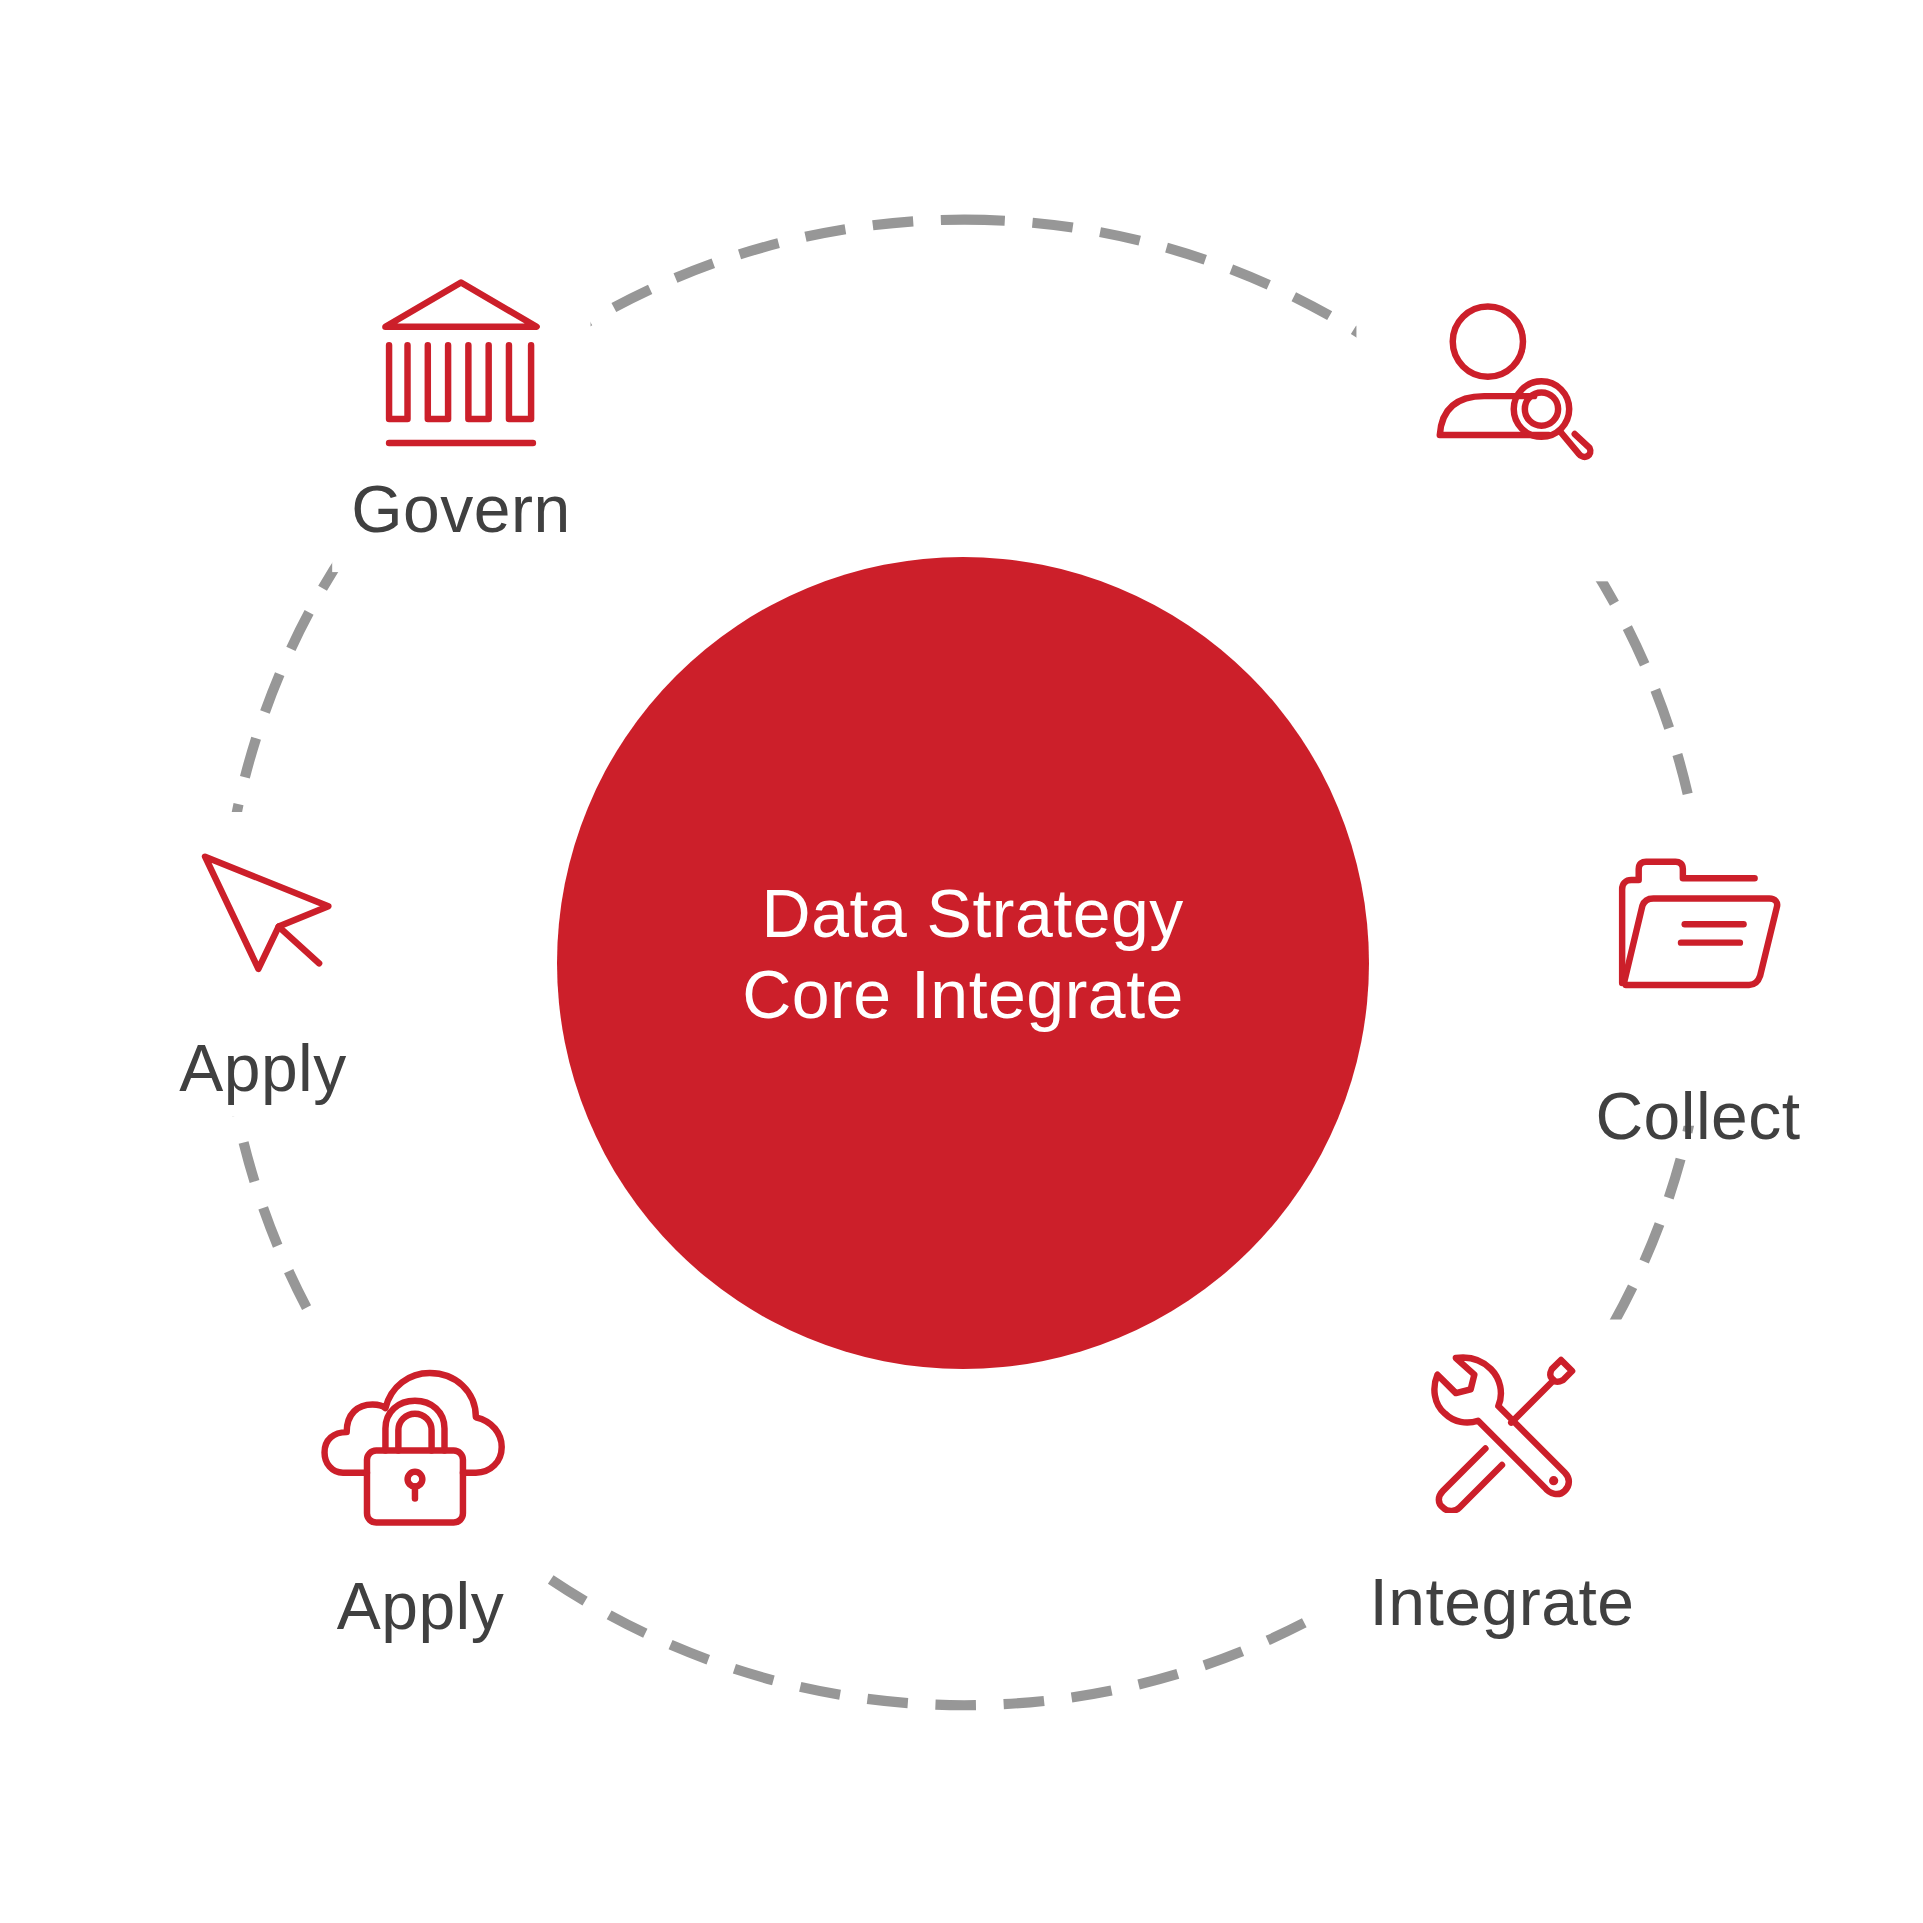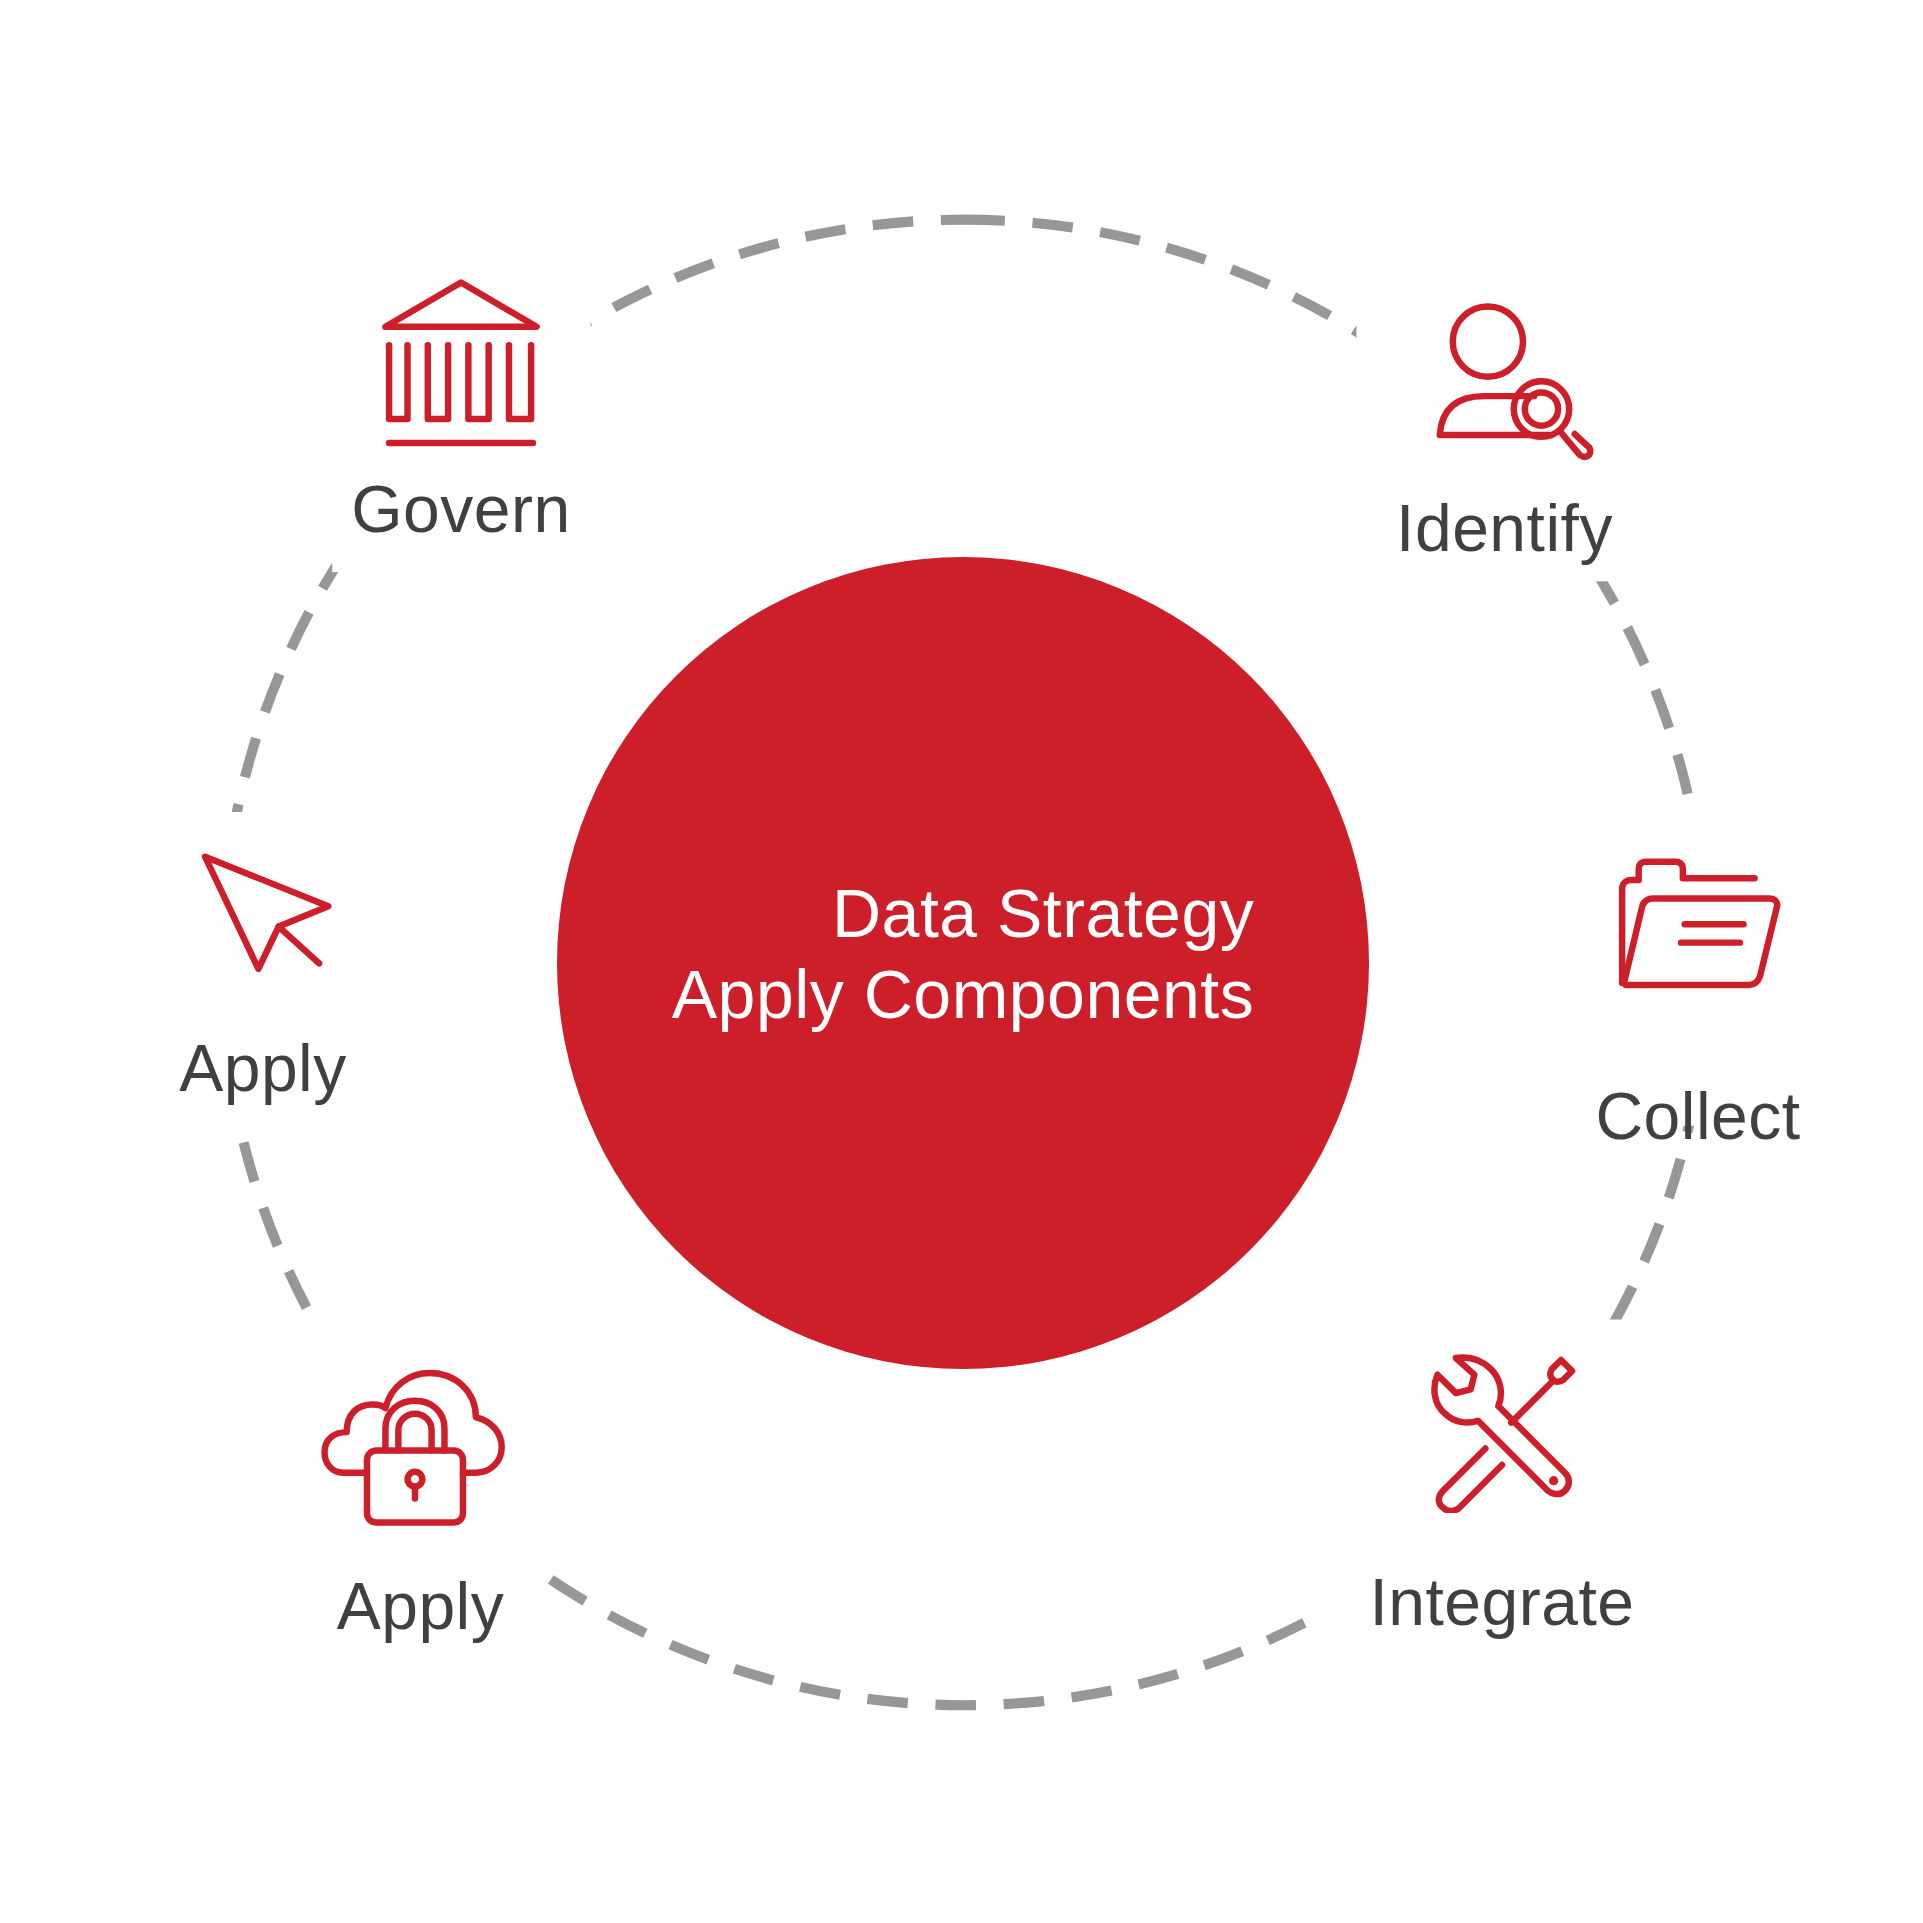--- a/index.html
+++ b/index.html
@@ -35,42 +35,41 @@
     <rect x="1700" y="880" width="280" height="340"></rect>
     <rect x="1420" y="1430" width="340" height="350"></rect>
     <rect x="330" y="1440" width="250" height="350"></rect>
     <rect x="170" y="880" width="230" height="330"></rect>
   </g>
 </svg>
 
 <div class="center-circle">
   <div class="center-title">
     <span>Data Strategy</span>
-    <span>Apply Components</span>
+    <span>Core Integrate</span>
   </div>
 </div>
 
 <div class="node" style="left:332px; top:275px; width:258px;">
   <svg width="166" height="180" viewBox="0 0 180 195">
     <path class="icon-stroke" d="M8 56 L90 8 L172 56 Z"></path>
     <path class="icon-stroke" d="M12 76 V156 H32 V76 M54 76 V156 H76 V76 M98 76 V156 H120 V76 M142 76 V156 H166 V76"></path>
     <line class="icon-stroke" x1="12" y1="182" x2="168" y2="182"></line>
   </svg>
   <div class="label" style="margin-top:16.6px;">Govern</div>
 </div>
 
 <div class="node" style="left:1357px; top:300px; width:295px;">
   <svg width="185" height="171" viewBox="0 0 200 185">
     <circle class="icon-stroke" cx="82" cy="45" r="38"></circle>
     <path class="icon-stroke" d="M132 104 H78 C50 104 32 116 30 146 H148"></path>
     <circle class="icon-stroke" cx="140" cy="118" r="30"></circle>
     <circle class="icon-stroke" cx="140" cy="118" r="18"></circle>
     <path class="icon-stroke" d="M160 142 L180 166 C186 174 196 168 192 160 L176 145"></path>
   </svg>
-  <div class="label" style="margin-top:20px;">Identify</div>
 </div>
 
 <div class="node" style="left:1569px; top:858px; width:258px;gap:48px;">
   <svg width="175" height="138" viewBox="0 0 190 150">
     <path class="icon-stroke" d="M12 136 V34 C12 28 16 24 22 24 H30 V12 C30 6 34 4 38 4 H70 C74 4 78 6 78 12 V22 H156"></path>
     <path class="icon-stroke" d="M14 136 L34 52 C36 46 40 44 46 44 H172 C178 44 182 48 180 54 L162 128 C160 134 156 138 150 138 H16"></path>
     <line class="icon-stroke" x1="80" y1="72" x2="144" y2="72"></line>
     <line class="icon-stroke" x1="76" y1="92" x2="140" y2="92"></line>
   </svg>
   <div class="label" style="margin-top:35px;">Collect</div>

